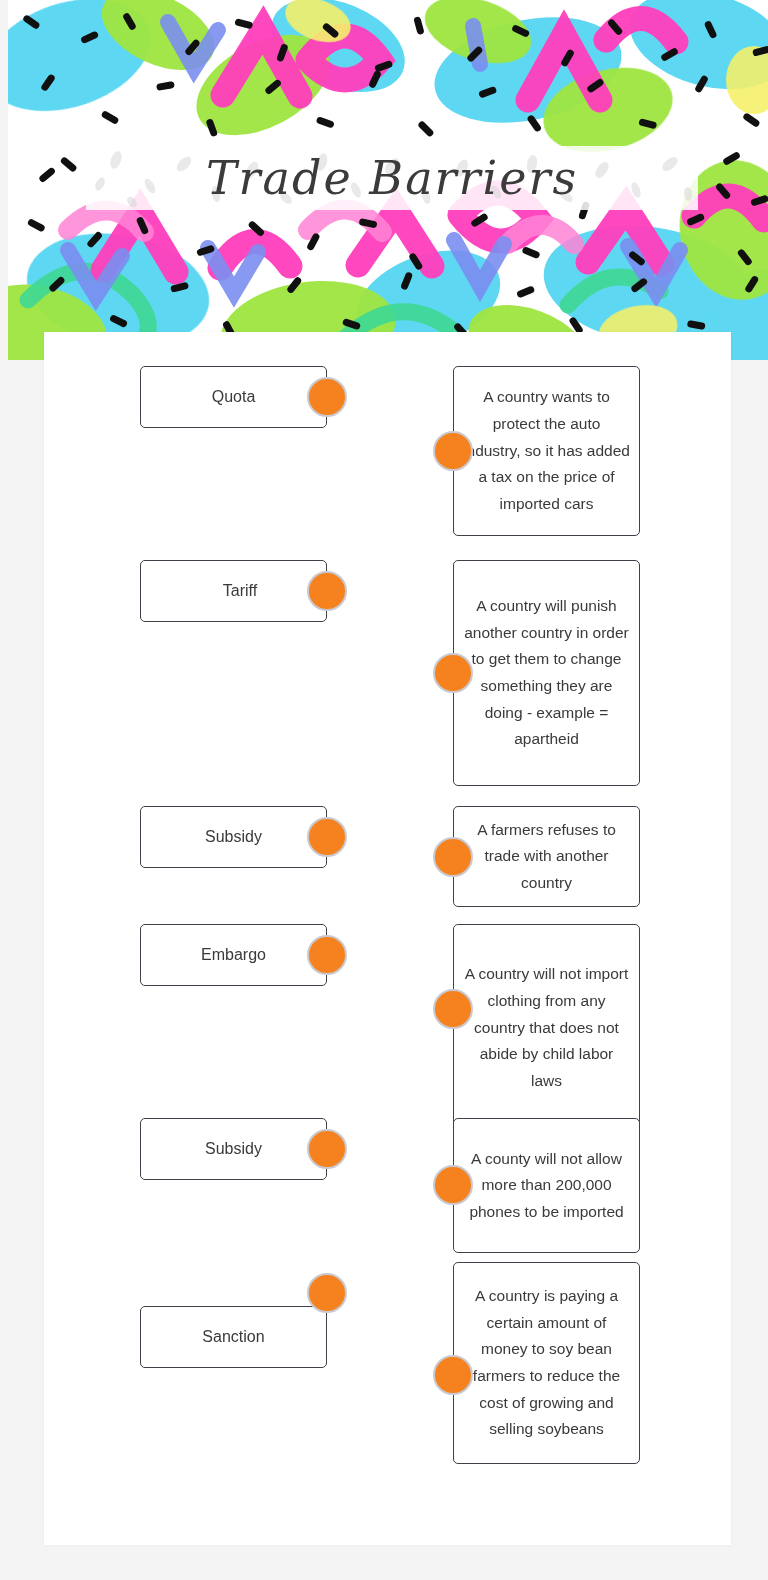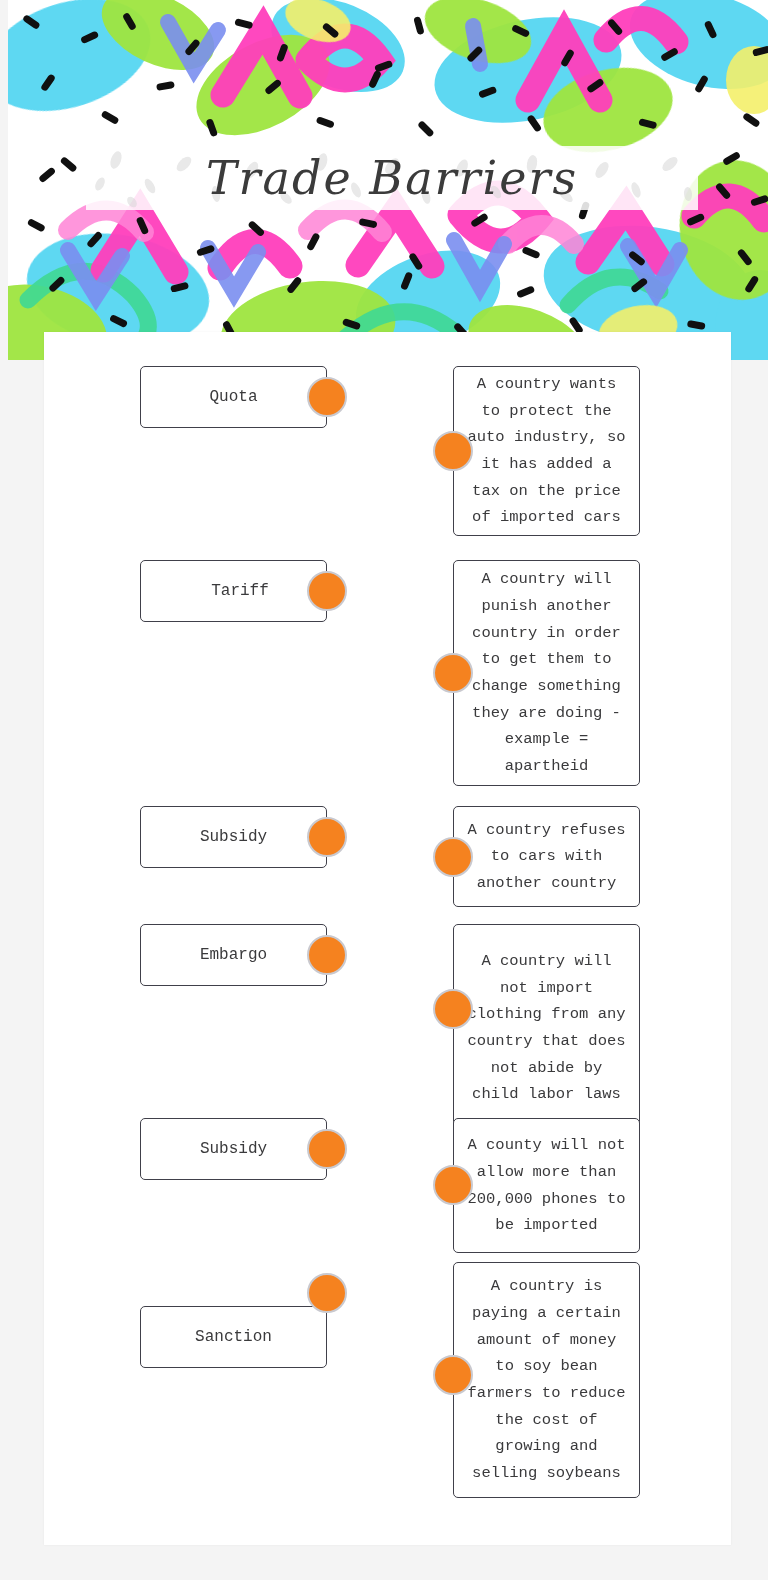--- a/index.html
+++ b/index.html
@@ -74,21 +74,20 @@
 
   
   .content-card {
     position: absolute;
     left: 36px;
     top: 332px;
     width: 687px;
     height: 1213px;
     background: #ffffff;
     box-shadow: 0 0 2px rgba(0,0,0,0.06);
-    font-family: Liberation Mono, monospace;
   }
 
   
   .rows-area {
     position: absolute;
     left: 0;
     top: 0;
     width: 687px;
     height: 1213px;
   }
@@ -462,21 +461,21 @@
             <span class="def-text">A country will punish another country in order to get them to change something they are doing - example = apartheid</span>
           </div>
           <div class="dot right-dot" style="top: 239px;"></div>
           <div class="dot left-dot" style="top: 321px;"></div>
         </div>
         <div class="match-row" style="top: 0px;">
           <div class="term-box" style="top: 474px;">
             <span>Subsidy</span>
           </div>
           <div class="def-box" style="top: 474px; height: 101px;">
-            <span class="def-text">A country refuses to cars with another country</span>
+            <span class="def-text">A farmers refuses to trade with another country</span>
           </div>
           <div class="dot right-dot" style="top: 485px;"></div>
           <div class="dot left-dot" style="top: 504.5px;"></div>
         </div>
         <div class="match-row" style="top: 0px;">
           <div class="term-box" style="top: 592px;">
             <span>Embargo</span>
           </div>
           <div class="def-box" style="top: 592px; height: 208px;">
             <span class="def-text">A country will not import clothing from any country that does not abide by child labor laws</span>
@@ -491,21 +490,21 @@
           <div class="def-box" style="top: 786px; height: 135px;">
             <span class="def-text">A county will not allow more than 200,000 phones to be imported</span>
           </div>
           <div class="dot right-dot" style="top: 797px;"></div>
           <div class="dot left-dot" style="top: 832.5px;"></div>
         </div>
         <div class="match-row" style="top: 0px;">
           <div class="term-box" style="top: 974px;">
             <span>Sanction</span>
           </div>
-          <div class="def-box" style="top: 930px; height: 236px;">
+          <div class="def-box" style="top: 930px; height: 202px;">
             <span class="def-text">A country is paying a certain amount of money to soy bean farmers to reduce the cost of growing and selling soybeans</span>
           </div>
           <div class="dot right-dot" style="top: 941px;"></div>
           <div class="dot left-dot" style="top: 1023px;"></div>
         </div>
       </div>
   </div>
 
 </div>
 

